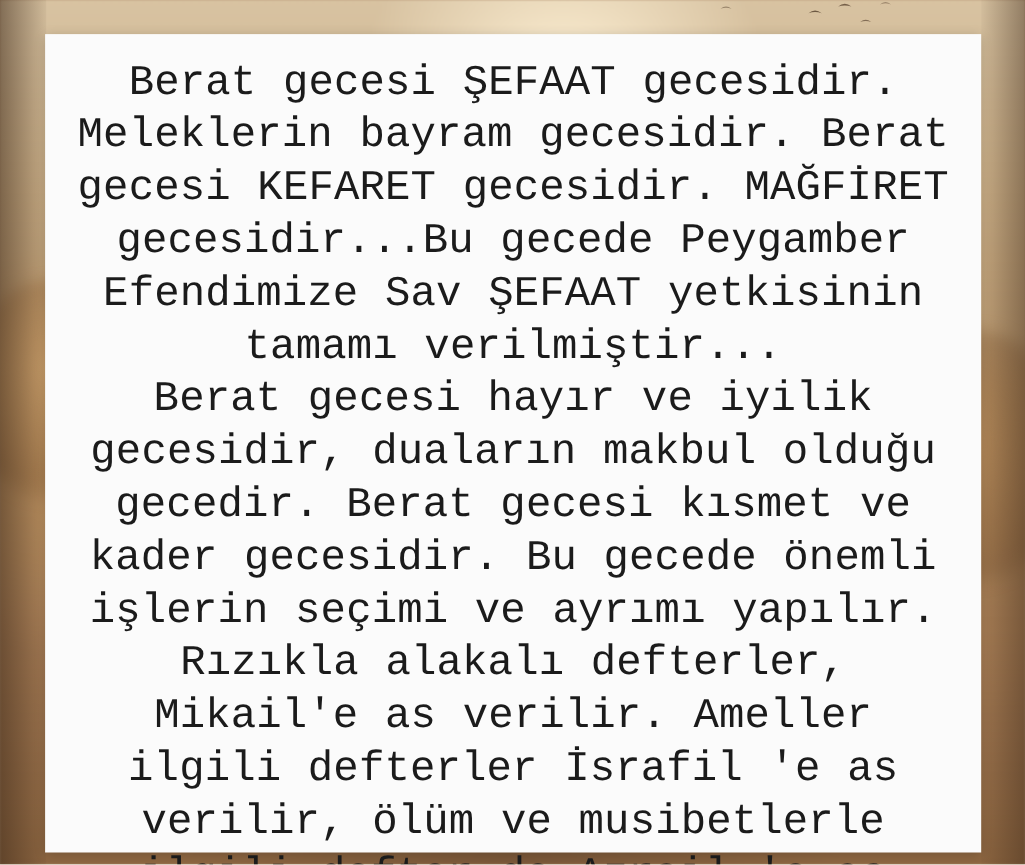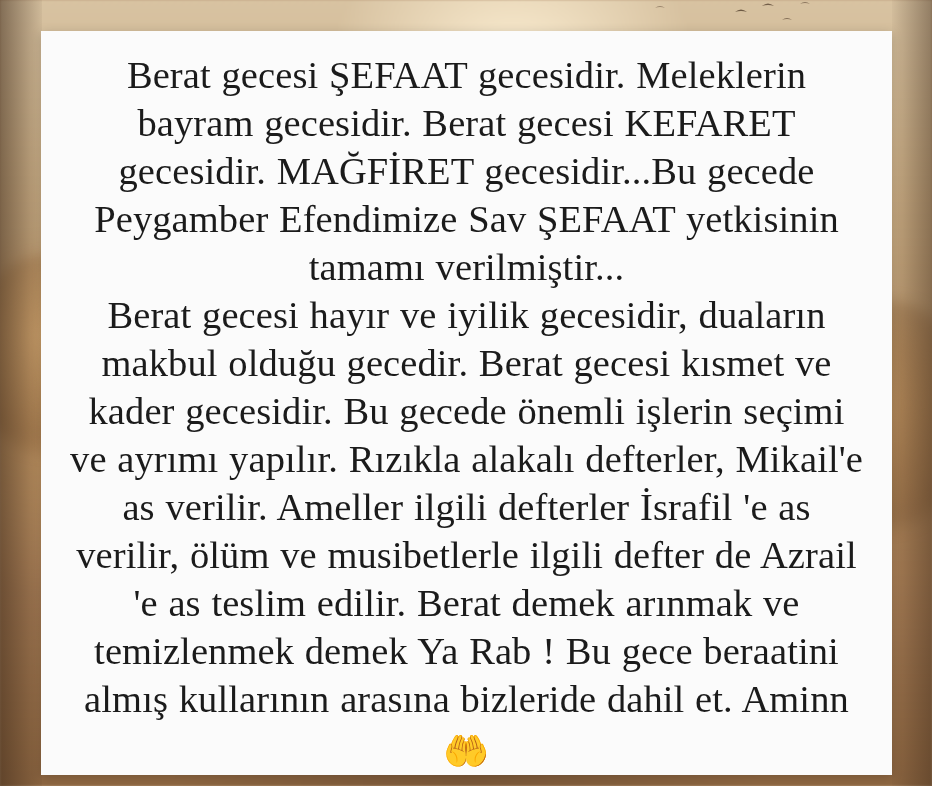--- a/index.html
+++ b/index.html
@@ -70,20 +70,21 @@
     top: 31px;
     width: 851px;
     height: 744px;
     background: #fbfbfb;
     box-shadow: 0 2px 10px rgba(0,0,0,0.18);
   }
   .card-inner {
     padding: 20px 26px 14px 26px;
     box-sizing: border-box;
     height: 100%;
+    font-family: Liberation Mono, monospace;
   }
   .para {
     margin: 0;
     text-align: center;
     color: #1b1b1b;
     font-size: 38.5px;
     line-height: 48px;
     letter-spacing: 0.1px;
     word-spacing: 1px;
   }

